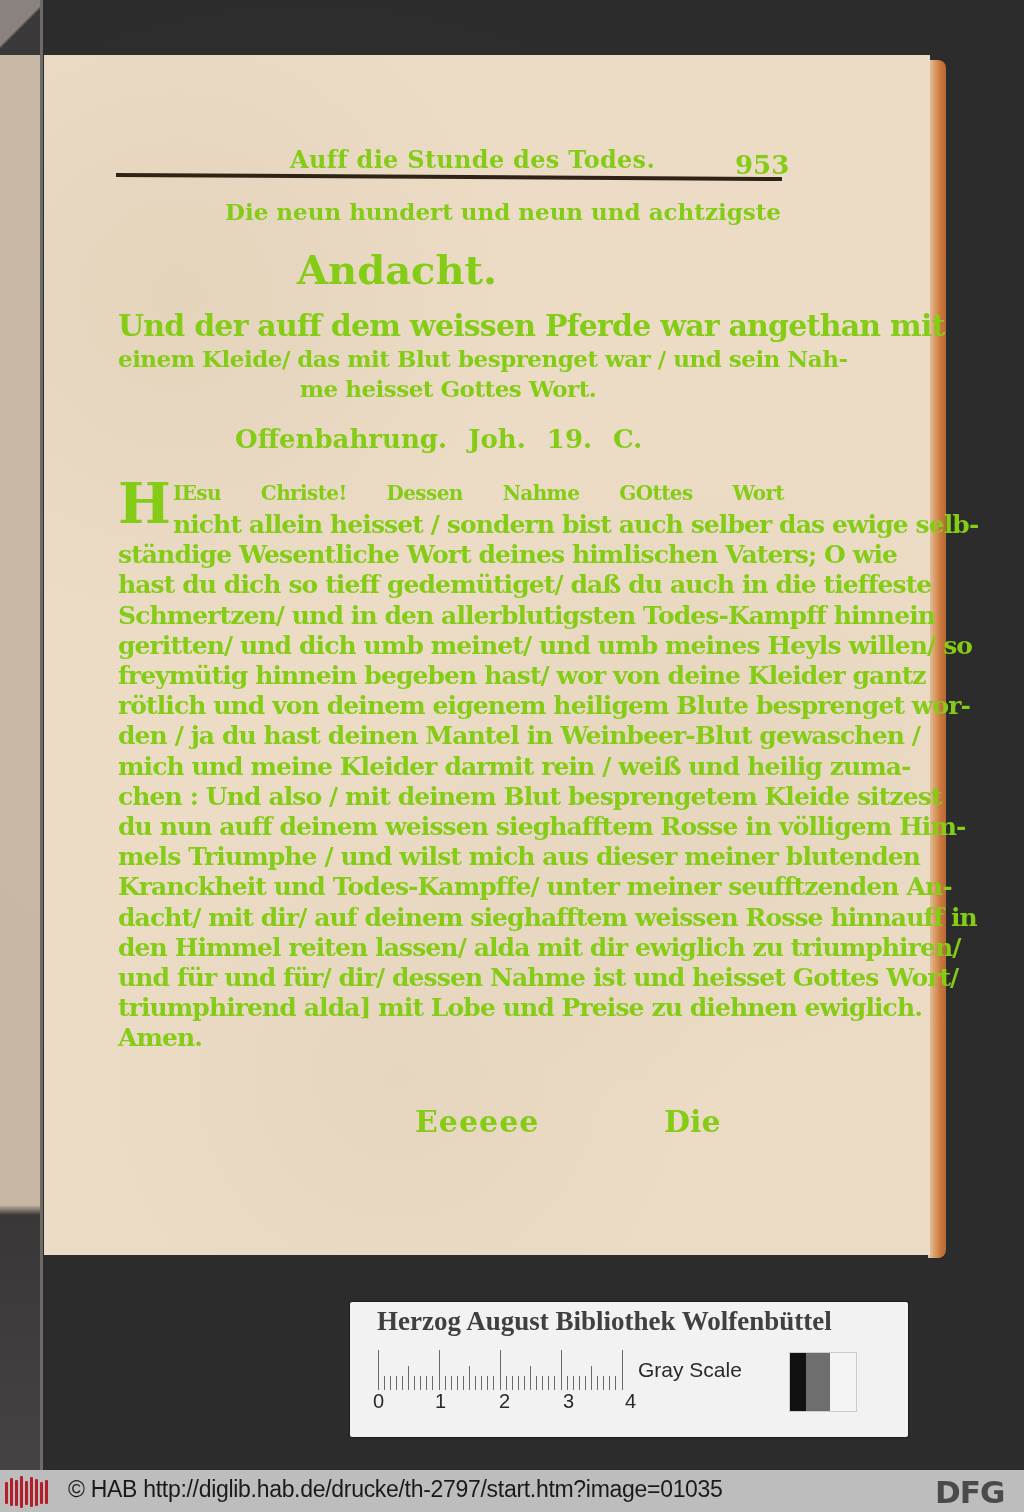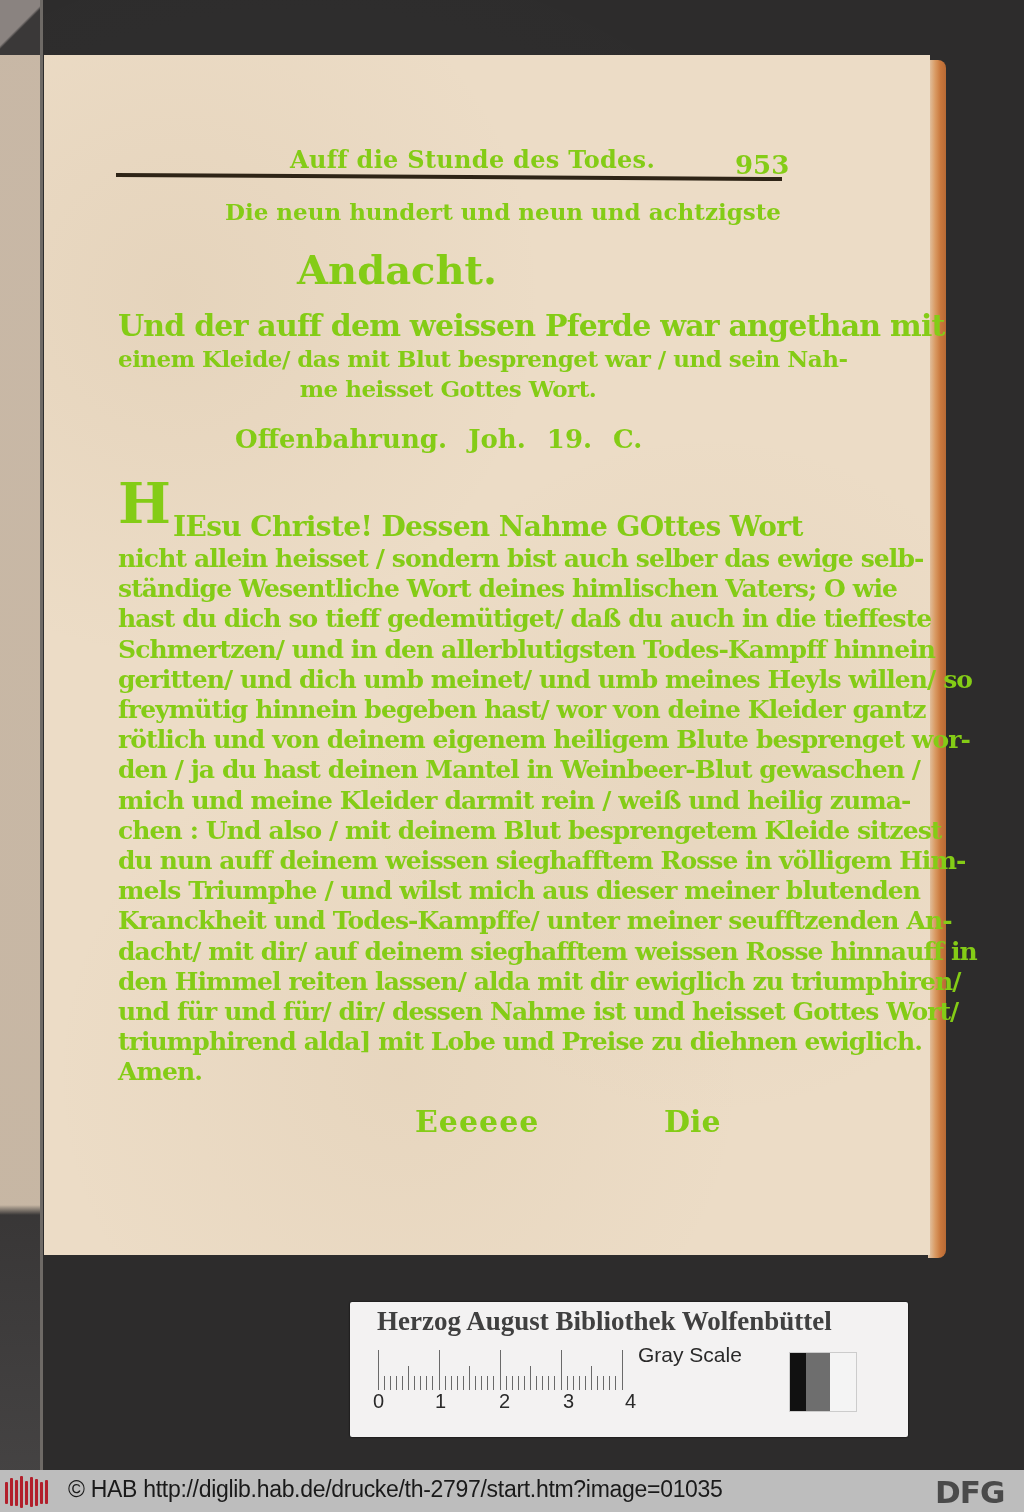--- a/index.html
+++ b/index.html
@@ -66,21 +66,21 @@
   .ref {
     position:absolute; left:235px; top:424px; font-size:26px; word-spacing:12px;
   }
   .body-text {
     position:absolute; left:118px; top:476px; width:666px;
   }
   .body-line {
     font-size:25px; line-height:30.2px; white-space:nowrap; text-align:justify;
     text-align-last:justify; letter-spacing:-0.9px;
   }
-  .body-line.first { font-size:28px; letter-spacing:-0.6px; line-height:34px;margin-top:34px; }
+  .body-line.first { font-size:20px; letter-spacing:-0.6px; line-height:34px; }
   .body-line.last { text-align-last:left; }
   .dropcap {
     font-size:56px; line-height:50px; float:left; margin-right:2px; margin-top:2px;
   }
   .catchword {
     position:absolute; top:1104px; font-size:30px;
   }
   .sig { left:415px; letter-spacing:1px;text-align:right; }
   .cw  { left:664px; }
 
@@ -93,21 +93,21 @@
     position:absolute; left:27px; top:4px; font-family:"Liberation Serif", serif;
     font-weight:bold; font-size:27px; color:#404040; white-space:nowrap;
   }
   .ruler { position:absolute; left:28px; top:48px; width:250px; height:40px; }
   .tick { position:absolute; bottom:0; width:1px; background:#6a6a6a; }
   .ruler-num {
     position:absolute; top:88px; font-family:"Liberation Sans", sans-serif;
     font-size:20px; color:#2a2a2a;
   }
   .gray-label {
-    position:absolute; left:288px; top:41px; font-family:"Liberation Sans", sans-serif;
+    position:absolute; left:288px; top:56px; font-family:"Liberation Sans", sans-serif;
     font-size:21px; color:#2a2a2a;
   }
   .gray-scale { position:absolute; left:439px; top:50px; width:66px; height:58px; border:1px solid #ccc; }
   .gray-swatch { position:absolute; top:0; height:58px; }
 
   
   .footer {
     position:absolute; left:0; top:1470px; width:1024px; height:42px; background:#bdbdbd;
   }
   .hab-logo { position:absolute; left:4px; top:6px; width:44px; height:34px; }

